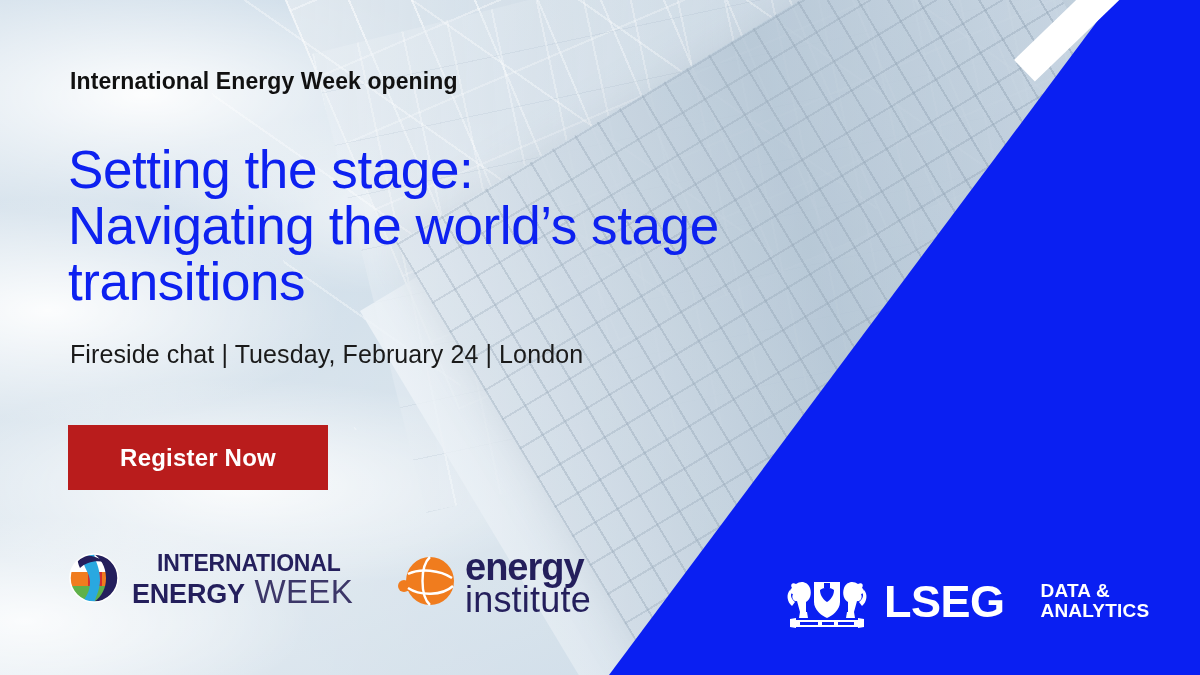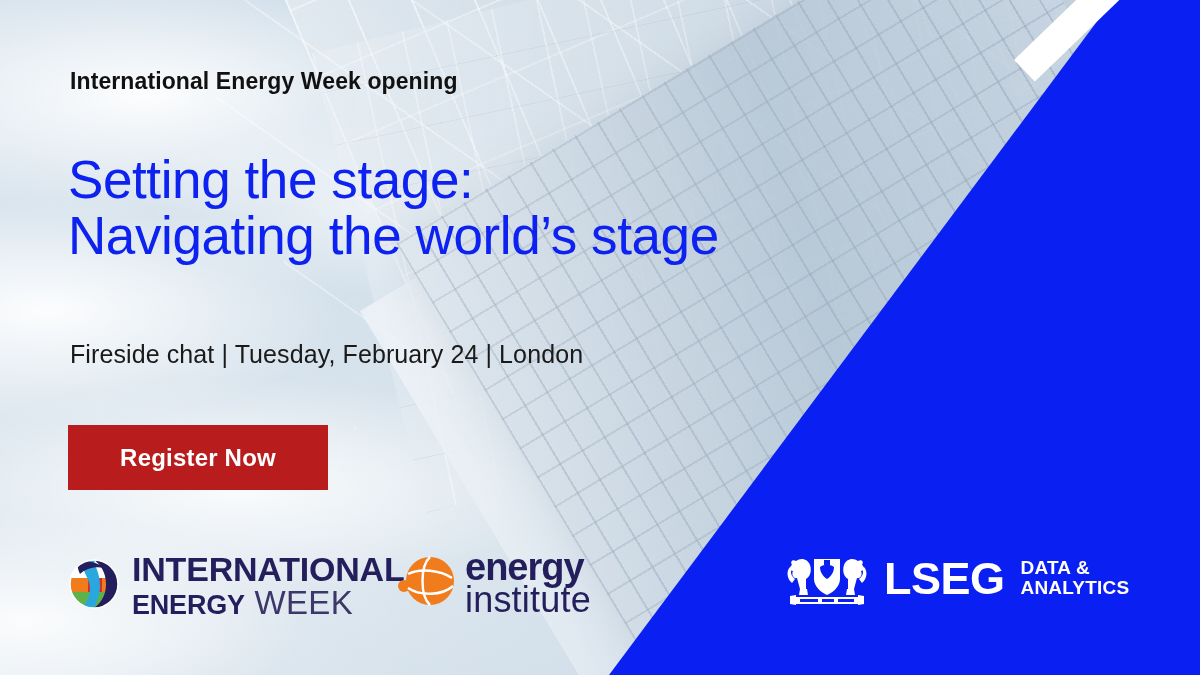--- a/index.html
+++ b/index.html
@@ -121,21 +121,21 @@
   
   .content { position:absolute; left:0; top:0; width:760px; }
 
   .eyebrow {
     position:absolute; left:70px; top:68px;
     font-size:23px; font-weight:bold; color:#111111;
     letter-spacing:.1px; white-space:nowrap;
   }
 
   .headline {
-    position:absolute; left:68px; top:152px;
+    position:absolute; left:68px; top:142px;
     font-size:53px; font-weight:normal; line-height:1.06;
     color:#0d21f0; letter-spacing:-.4px;
   }
 
   .subtitle {
     position:absolute; left:70px; top:340px;
     font-size:25px; font-weight:normal; color:#1a1a1a;
     letter-spacing:.1px; white-space:nowrap;
   }
 
@@ -149,22 +149,22 @@
     display:flex; align-items:center; justify-content:center;
   }
 
   
   .logo-iew {
     position:absolute; left:68px; top:552px;
     display:flex; align-items:center; gap:12px;
   }
   .iew-words { line-height:1.0; }
   .iew-line1 {
-    font-size:34px; font-weight:bold; color:#241f5c;
-    letter-spacing:-.2px; display:block;
+    font-size:23px; font-weight:bold; color:#241f5c;
+    letter-spacing:-.2px; display:block;margin-left:25px;
   }
   .iew-line2 { display:block; white-space:nowrap; }
   .iew-energy {
     font-size:27px; font-weight:bold; color:#241f5c; letter-spacing:-.2px;
   }
   .iew-week {
     font-size:33px; font-weight:normal; color:#3c3768; letter-spacing:.4px;
   }
 
   .logo-ei {
@@ -175,32 +175,32 @@
   .ei-energy {
     display:block; font-size:38px; font-weight:bold;
     color:#241f5c; letter-spacing:-1px;
   }
   .ei-institute {
     display:block; font-size:36px; font-weight:normal;
     color:#241f5c; letter-spacing:.2px; margin-top:-2px;
   }
 
   .logo-lseg {
-    position:absolute; left:786px; top:545px;
+    position:absolute; left:786px; top:568px;
     display:flex; align-items:center; gap:16px;
   }
   .lseg-word {
     font-size:45px; font-weight:bold; color:#ffffff;
     letter-spacing:-.5px; line-height:1;
   }
   .lseg-sub {
     font-size:19px; font-weight:bold; color:#ffffff;
     line-height:1.05; letter-spacing:.2px;
   }
-  .lseg-sub span { display:block; }
+  .lseg-sub span { display:block;margin-left:20px; }
 </style>
 </head>
 <body>
 
 <div class="banner">
 
   <div class="photo">
     <div class="sky"></div>
     <div class="sunflare"></div>
     <div class="glass-roof"></div>
@@ -214,20 +214,21 @@
   <div class="blue-panel"></div>
   <div class="accent-stripe"></div>
 
   <div class="content">
 
     <div class="eyebrow">International Energy Week opening</div>
 
     <h1 class="headline" style="color: rgb(13, 33, 240);">
       <span>Setting the stage:</span><br>
       <span>Navigating the world’s stage</span><br>
+      <span>transitions</span>
     </h1>
 
     <div class="subtitle">Fireside chat | Tuesday, February 24 | London</div>
 
     <button class="cta" style="background: #b91c1c;">Register Now</button>
   </div>
 
   <div class="logo-iew">
     <span>
       <svg width="52" height="52" viewBox="0 0 52 52" aria-hidden="true">

